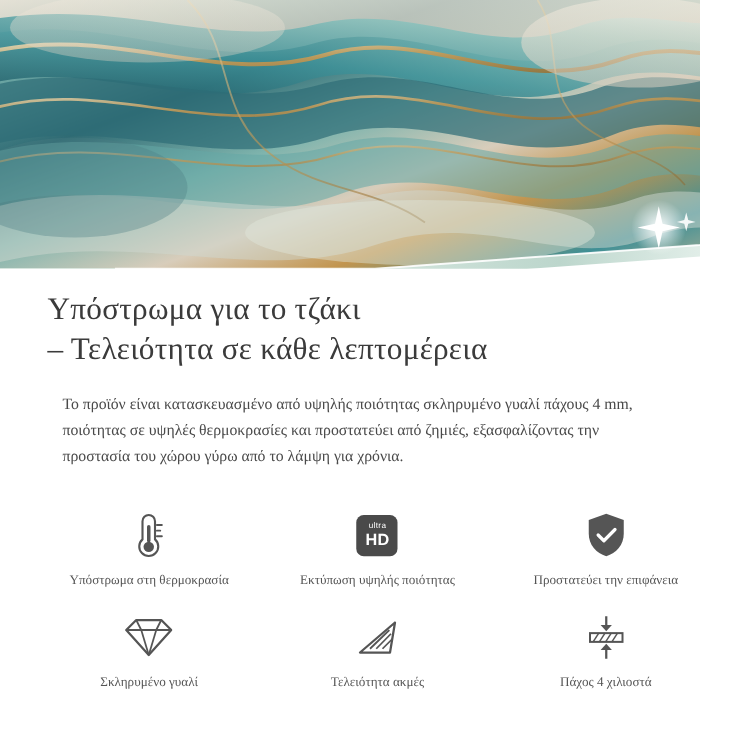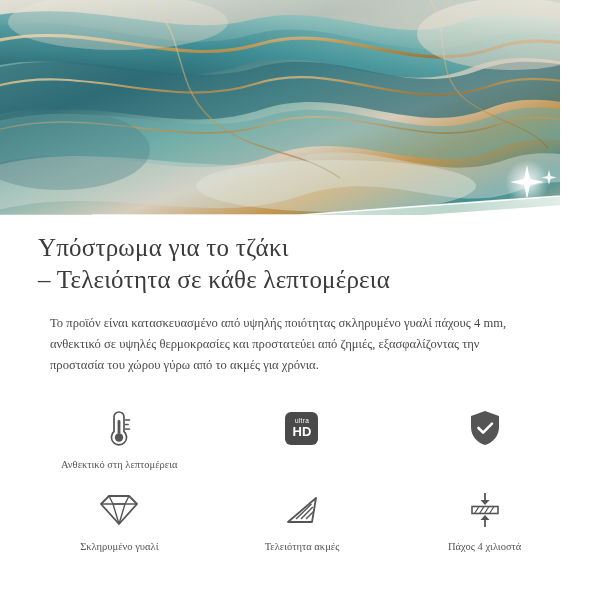--- a/index.html
+++ b/index.html
@@ -209,56 +209,58 @@
     </svg>
   </div>
 
   <div class="title-block">
     <div class="title-line">Υπόστρωμα για το τζάκι</div>
     <div class="title-line">– Τελειότητα σε κάθε λεπτομέρεια</div>
   </div>
 
   <div class="body-block">
     <div class="body-line">Το προϊόν είναι κατασκευασμένο από υψηλής ποιότητας σκληρυμένο γυαλί πάχους 4 mm,</div>
-    <div class="body-line">ανθεκτικό σε υψηλές θερμοκρασίες και προστατεύει από ζημιές, εξασφαλίζοντας την</div>
-    <div class="body-line">προστασία του χώρου γύρω από το ακμές για χρόνια.</div>
+    <div class="body-line">ποιότητας σε υψηλές θερμοκρασίες και προστατεύει από ζημιές, εξασφαλίζοντας την</div>
+    <div class="body-line">προστασία του χώρου γύρω από το λάμψη για χρόνια.</div>
   </div>
 
   <div class="features">
 
     <div class="feature">
       <div class="feature-icon">
         <svg width="30" height="40" viewBox="0 0 30 40">
           <path d="M15 4 a5 5 0 0 1 5 5 v14.5 a7.6 7.6 0 1 1 -10 0 V9 a5 5 0 0 1 5 -5 z" fill="none" stroke="#555" stroke-width="1.7"></path>
           <circle cx="15" cy="29.5" r="4.2" fill="#555"></circle>
           <rect x="13.6" y="12" width="2.8" height="14" rx="1.4" fill="#555"></rect>
           <line x1="21.5" y1="12" x2="25.5" y2="12" stroke="#555" stroke-width="1.5" stroke-linecap="round"></line>
           <line x1="21.5" y1="16.5" x2="24.2" y2="16.5" stroke="#555" stroke-width="1.5" stroke-linecap="round"></line>
           <line x1="21.5" y1="21" x2="25.5" y2="21" stroke="#555" stroke-width="1.5" stroke-linecap="round"></line>
         </svg>
       </div>
-      <div class="feature-label">Ανθεκτικό στη λεπτομέρεια</div>
+      <div class="feature-label">Υπόστρωμα στη θερμοκρασία</div>
     </div>
 
     <div class="feature">
       <div class="feature-icon">
         <div class="hd-badge">
           <span class="ultra">ultra</span>
           <span class="hd">HD</span>
         </div>
       </div>
+      <div class="feature-label">Εκτύπωση υψηλής ποιότητας</div>
     </div>
 
     <div class="feature">
       <div class="feature-icon">
         <svg width="34" height="40" viewBox="0 0 34 40">
           <path d="M17 3 L31 8 v11 c0 9 -6 15.5 -14 18 c-8 -2.5 -14 -9 -14 -18 V8 Z" fill="#555"></path>
           <path d="M10.5 20 l4.6 4.6 L24 15.6" fill="none" stroke="#ffffff" stroke-width="2.6" stroke-linecap="round" stroke-linejoin="round"></path>
         </svg>
       </div>
+      <div class="feature-label">Προστατεύει την επιφάνεια</div>
     </div>
 
     <div class="feature">
       <div class="feature-icon">
         <svg width="38" height="34" viewBox="0 0 38 34">
           <path d="M9 3 h20 l8 8 -18 20 -18 -20 Z" fill="none" stroke="#555" stroke-width="1.8" stroke-linejoin="round"></path>
           <line x1="1" y1="11" x2="37" y2="11" stroke="#555" stroke-width="1.6"></line>
           <line x1="9" y1="3" x2="13" y2="11" stroke="#555" stroke-width="1.4"></line>
           <line x1="29" y1="3" x2="25" y2="11" stroke="#555" stroke-width="1.4"></line>
           <line x1="13" y1="11" x2="19" y2="31" stroke="#555" stroke-width="1.4"></line>

